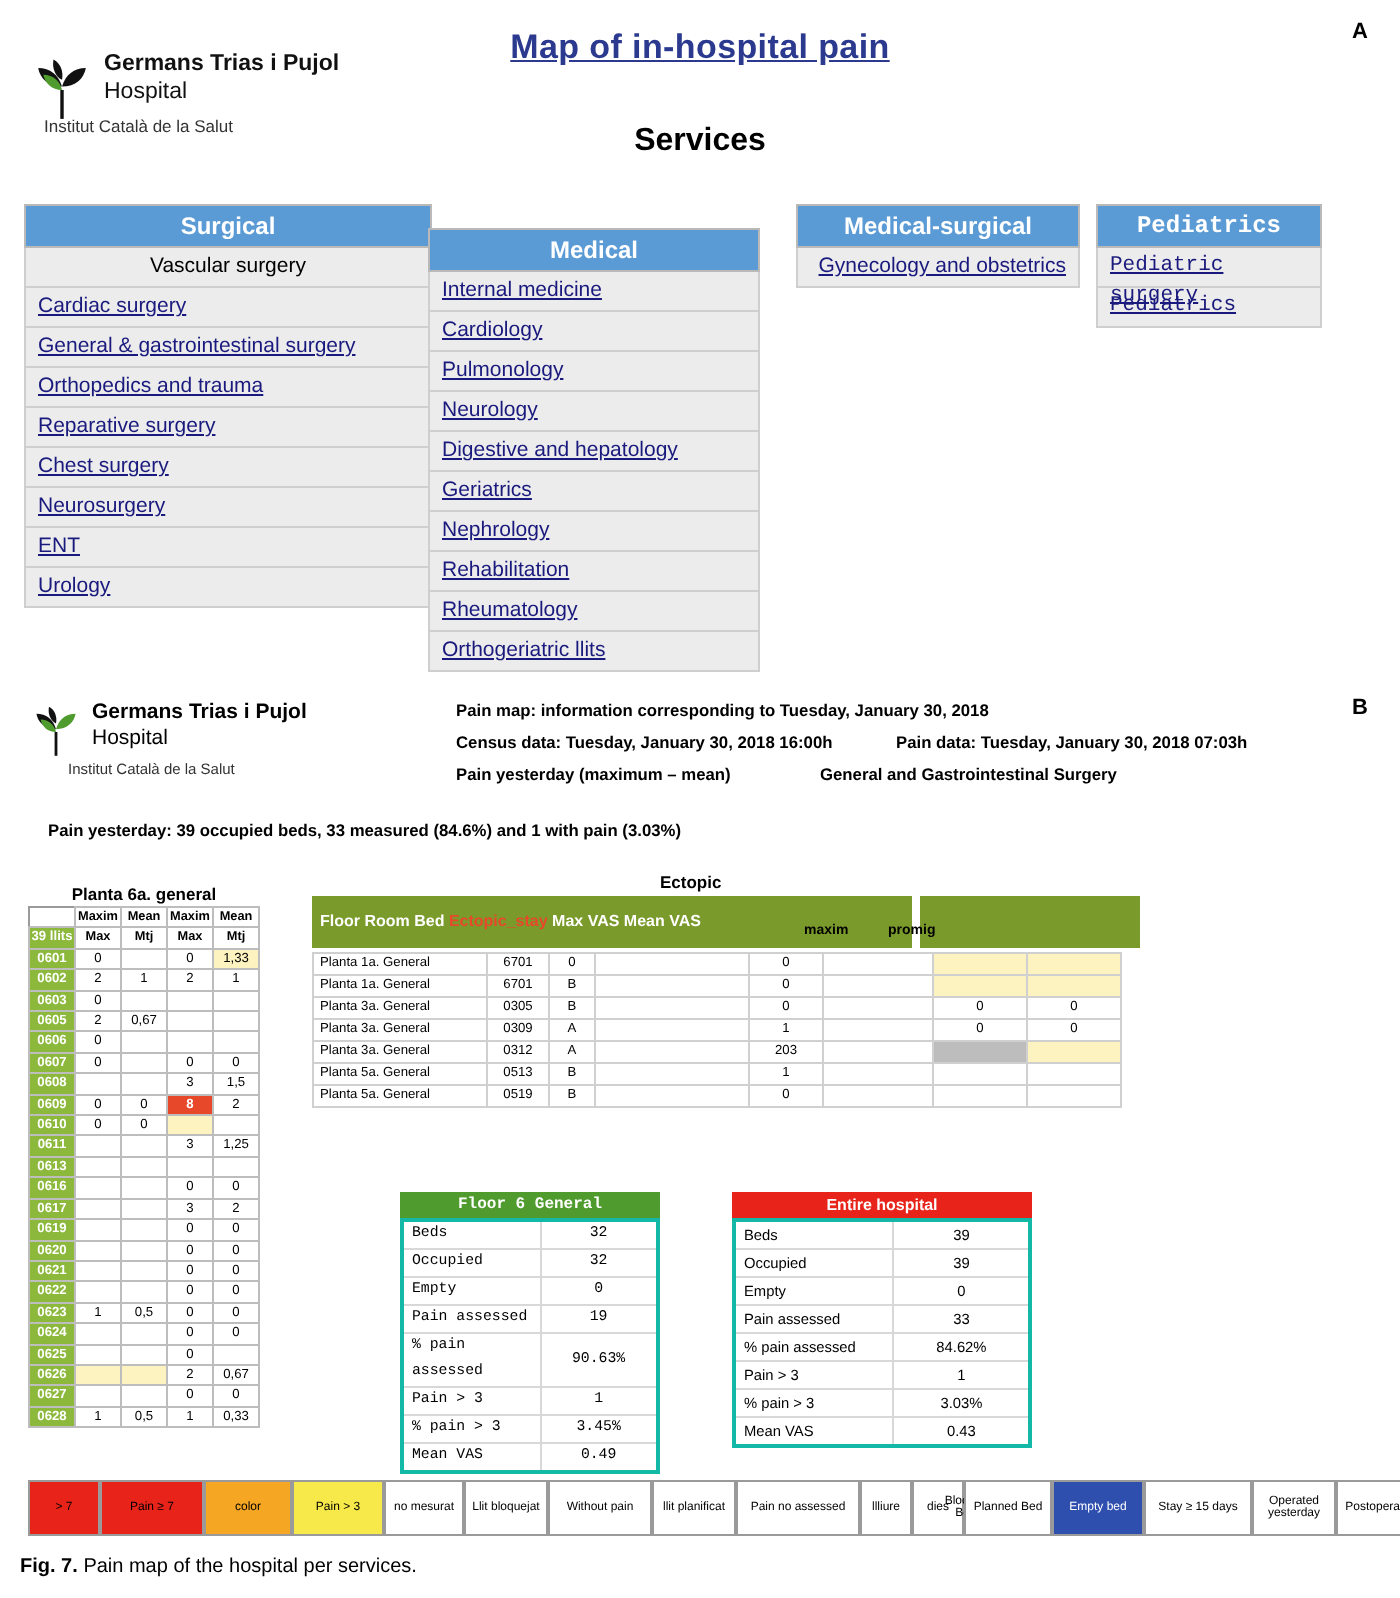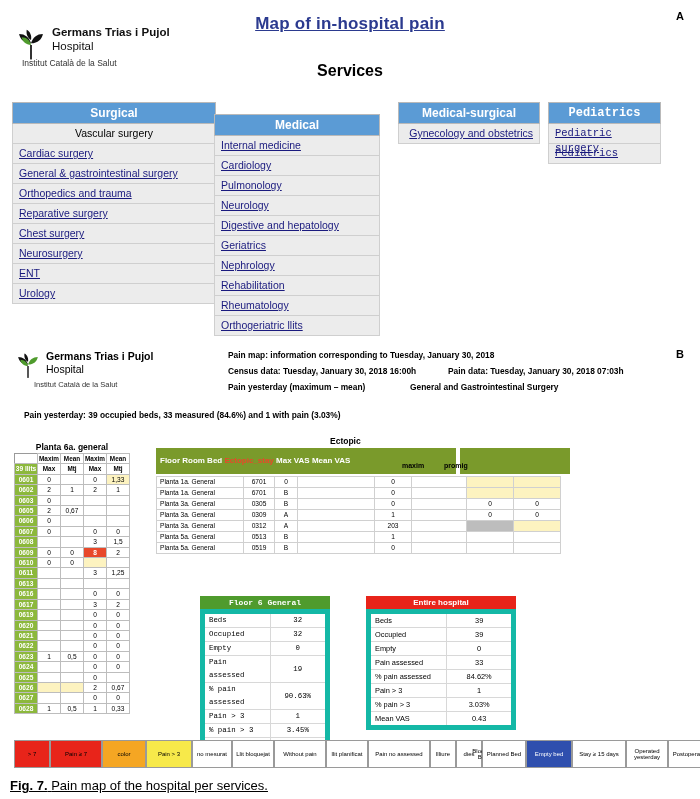--- a/index.html
+++ b/index.html
@@ -58,27 +58,27 @@
     color:#fff;font-weight:bold;font-size:8px;line-height:26px;padding-left:4px;box-sizing:border-box;
   }
   .greenbar .red{color:#e8482a;}
   .ptab{position:absolute;left:206px;top:108px;font-size:7px;}
   .ptab table{border-collapse:collapse;}
   .ptab td{border:1px solid #d0d0d0;height:10px;line-height:10px;font-size:6.6px;padding:0 3px;}
   .ptab td.hi{background:#fdf3c0;}
   .ptab td.gray{background:#bdbdbd;}
   .sumtab{position:absolute;font-size:7.4px;}
   .sumtab .cap{color:#fff;font-weight:bold;text-align:center;font-size:8px;padding:2px 0;}
-  .sumtab table{width:100%;border:5px solid #14b8a6;padding-left:30px;}
+  .sumtab table{width:100%;border:2px solid #14b8a6;padding-left:30px;}
   .sumtab td{border:1px solid #d8d8d8;height:13px;line-height:13px;padding:0 4px;font-size:7.4px;}
   .sumtab td.val{text-align:center;width:46%;}
   .legend{position:absolute;left:14px;top:400px;width:672px;height:28px;font-size:6px;}
   .legend .seg{position:absolute;top:0;height:28px;box-sizing:border-box;border:1px solid #9a9a9a;
     display:flex;align-items:center;justify-content:center;text-align:center;line-height:1.05;padding:0 1px;}
-  .caption{position:absolute;left:10px;top:778px;font-size:13px;text-decoration:underline;}
+  .caption{position:absolute;left:10px;top:778px;font-size:10px;}
   .caption b{font-weight:bold;}
 </style>
 </head>
 <body>
 
 <div id="panelA">
   <div class="panel-label" style="left:676px;top:10px;">A</div>
   <div class="title-main">Map of in-hospital pain</div>
 
   <div class="logo">

